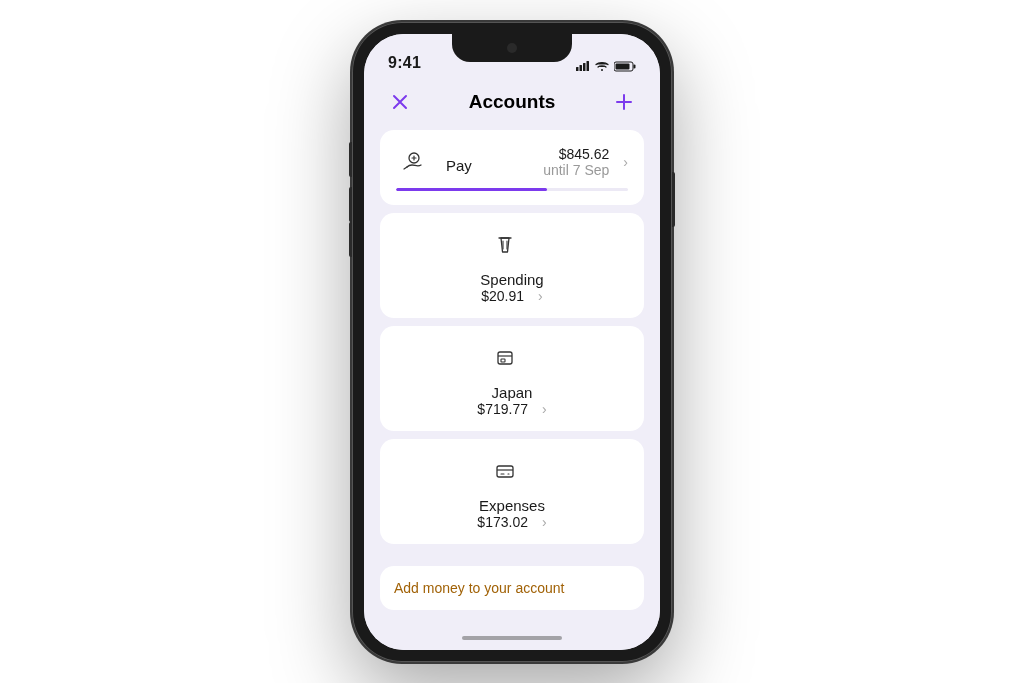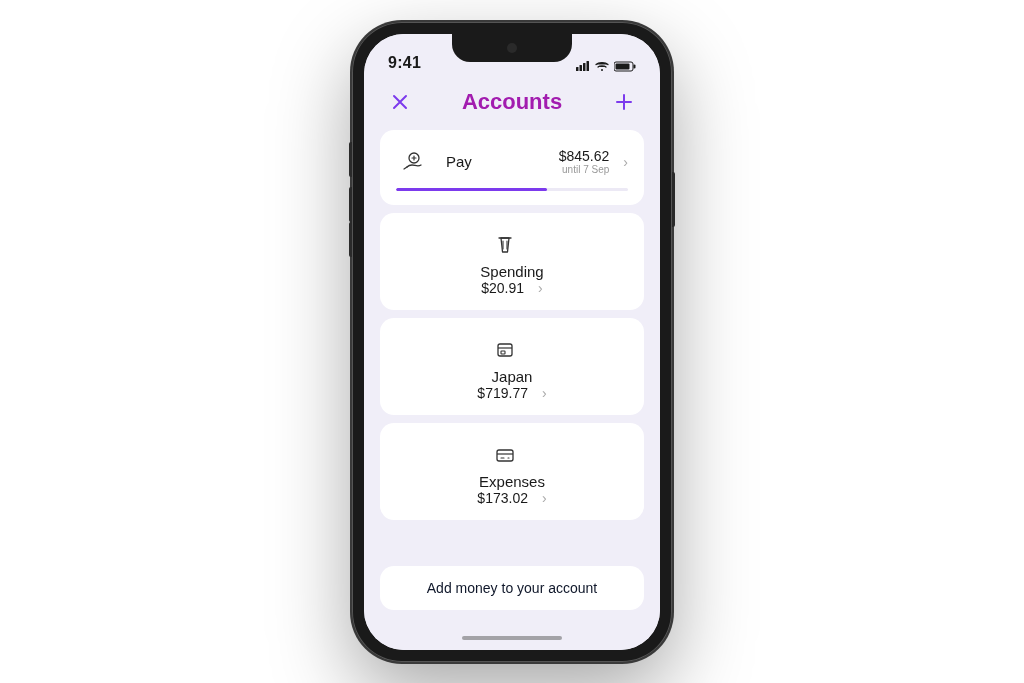--- a/index.html
+++ b/index.html
@@ -136,23 +136,23 @@
     .header-btn {
       width: 32px;
       height: 32px;
       display: flex;
       align-items: center;
       justify-content: center;
       cursor: pointer;
     }
 
     .header-title {
-      font-size: 22px;
+      font-size: 19px;
       font-weight: 600;
-      color: #a21caf;
+      color: #000000;
     }
 
     
     .accounts-list {
       flex: 1;
       padding: 0 16px;
       display: flex;
       flex-direction: column;
       gap: 8px;
       overflow-y: auto;
@@ -177,40 +177,41 @@
       justify-content: center;
       flex-shrink: 0;
       margin-right: 14px;
     }
 
     .account-name {
       flex: 1;
       font-size: 15px;
       font-weight: 500;
       color: #1a1a1a;
+      margin-top: 8px;
     }
 
     .account-right {
       display: flex;
       align-items: center;
       gap: 12px;
     }
 
     .account-amount-block {
       text-align: right;
     }
 
     .account-amount {
       font-size: 14px;
       font-weight: 500;
       color: #1a1a1a;
     }
 
     .account-subtext {
-      font-size: 10px;
+      font-size: 14px;
       color: #999;
     }
 
     .chevron {
       color: #aaa;
       font-size: 14px;
       margin-left: 2px;
     }
 
     
@@ -242,23 +243,23 @@
     }
 
     .add-money-btn {
       background: #ffffff;
       border: none;
       border-radius: 14px;
       width: 100%;
       padding: 14px;
       font-size: 14px;
       font-weight: 500;
-      color: #0f172a;
+      color: #a16207;
       cursor: pointer;
-      text-align: center;
+      text-align: left;
     }
 
     
     .home-indicator {
       height: 24px;
       display: flex;
       align-items: center;
       justify-content: center;
       flex-shrink: 0;
     }

